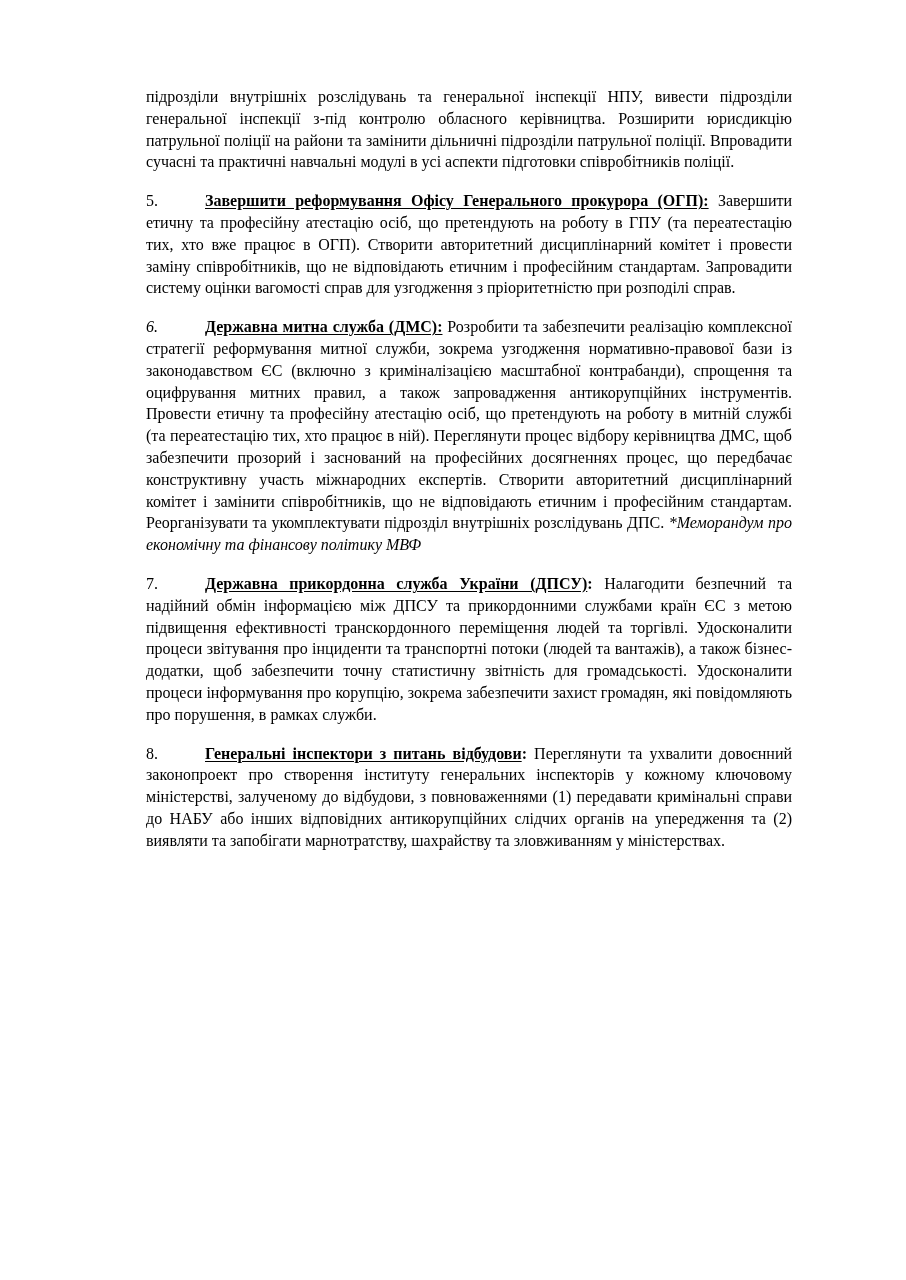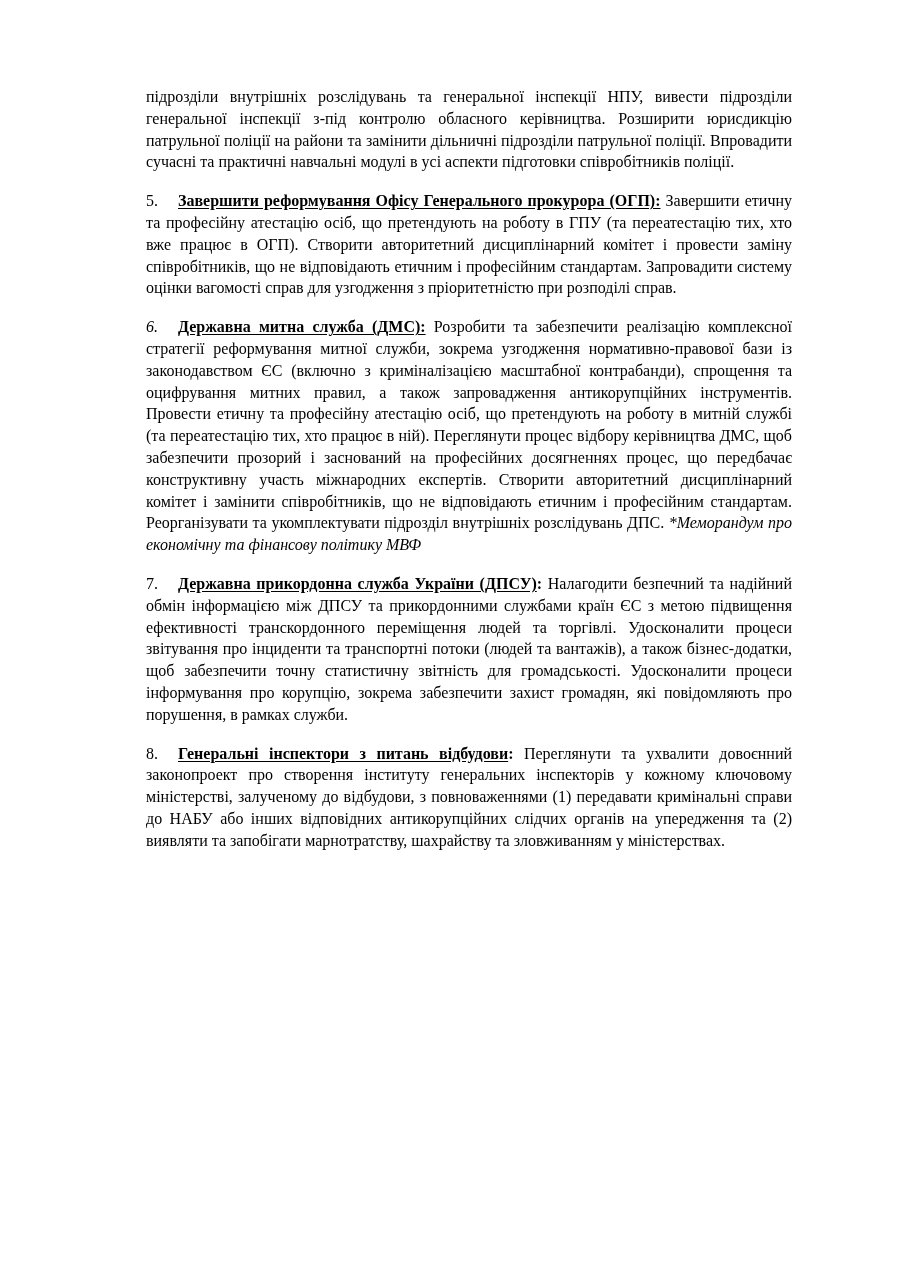--- a/index.html
+++ b/index.html
@@ -33,20 +33,21 @@
     display: inline-block;
     width: 32px;
   }
   .num.italic {
     font-style: italic;
   }
   .heading {
     font-weight: bold;
     text-decoration: underline;
     text-underline-offset: 2px;
+    margin-left: 27px;
   }
   .colon {
     font-weight: bold;
   }
   .note {
     font-style: italic;
   }
 </style>
 </head>
 <body>

